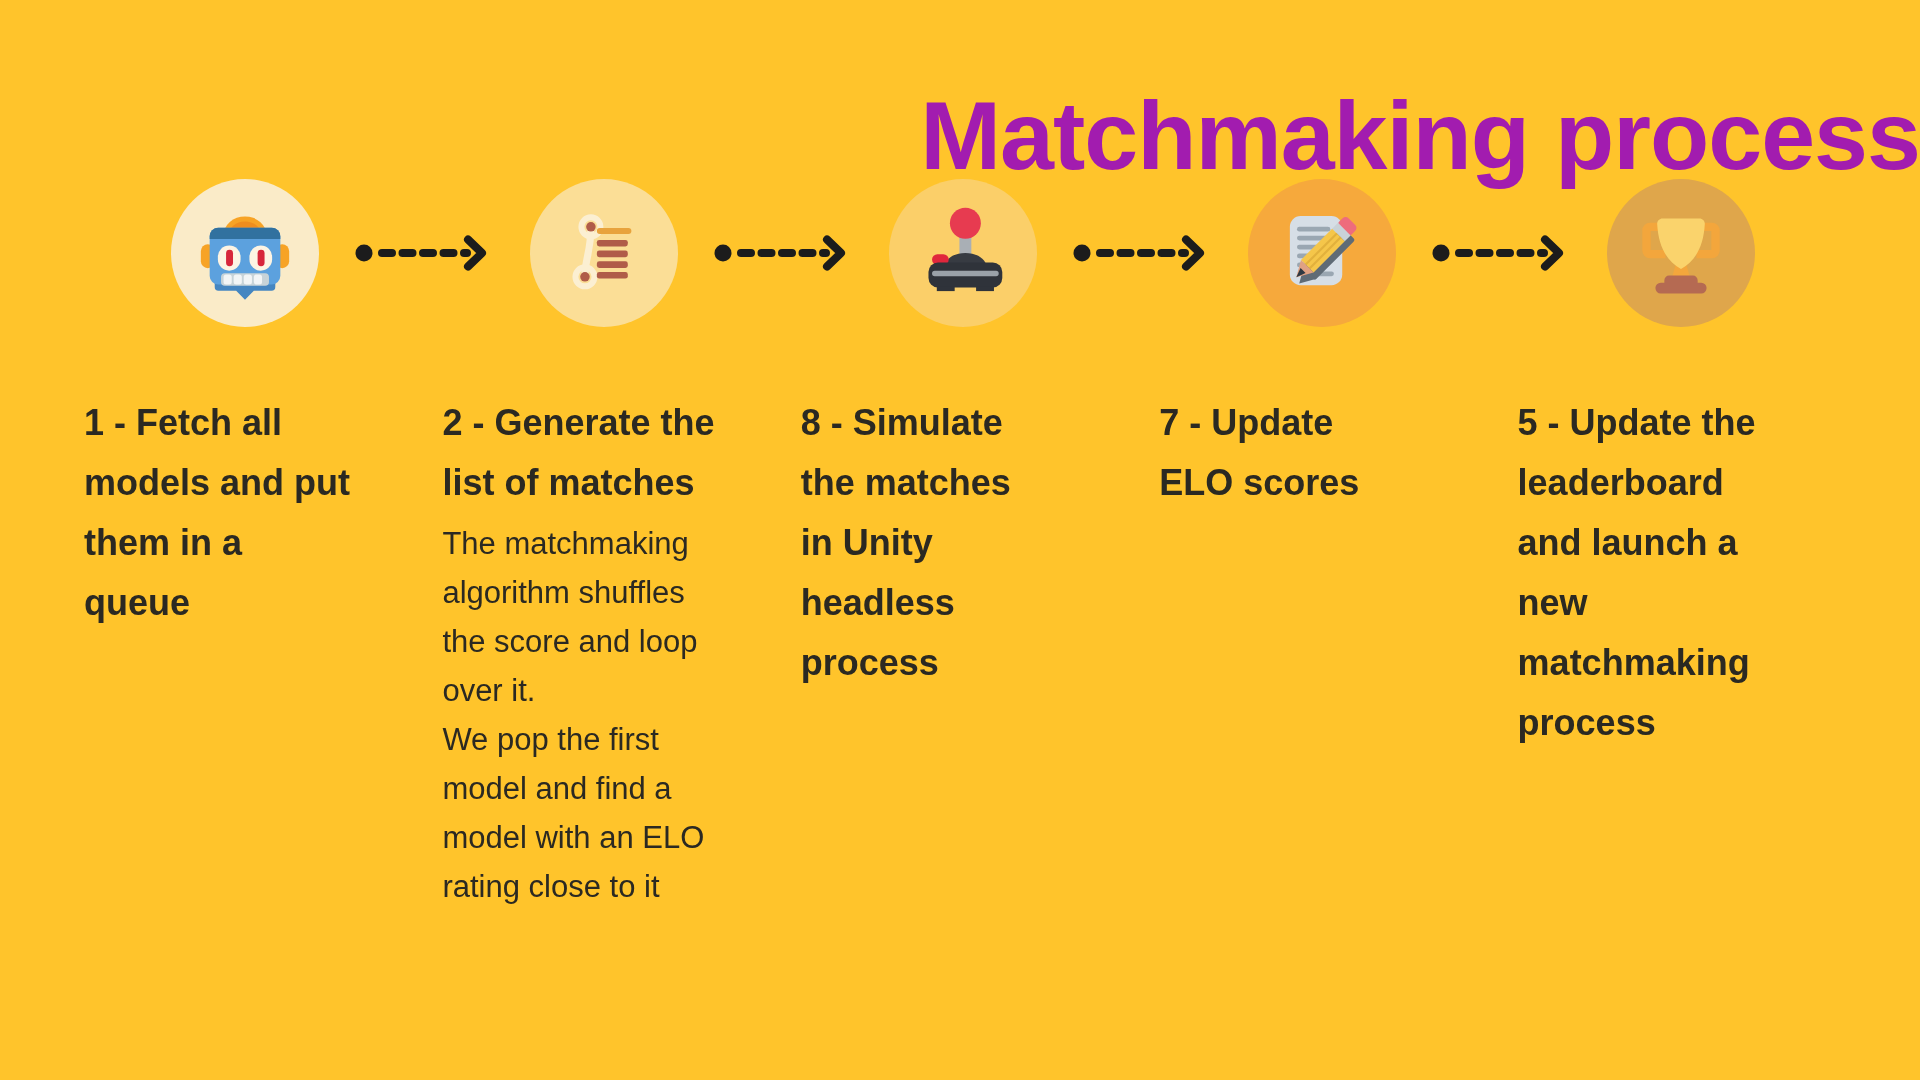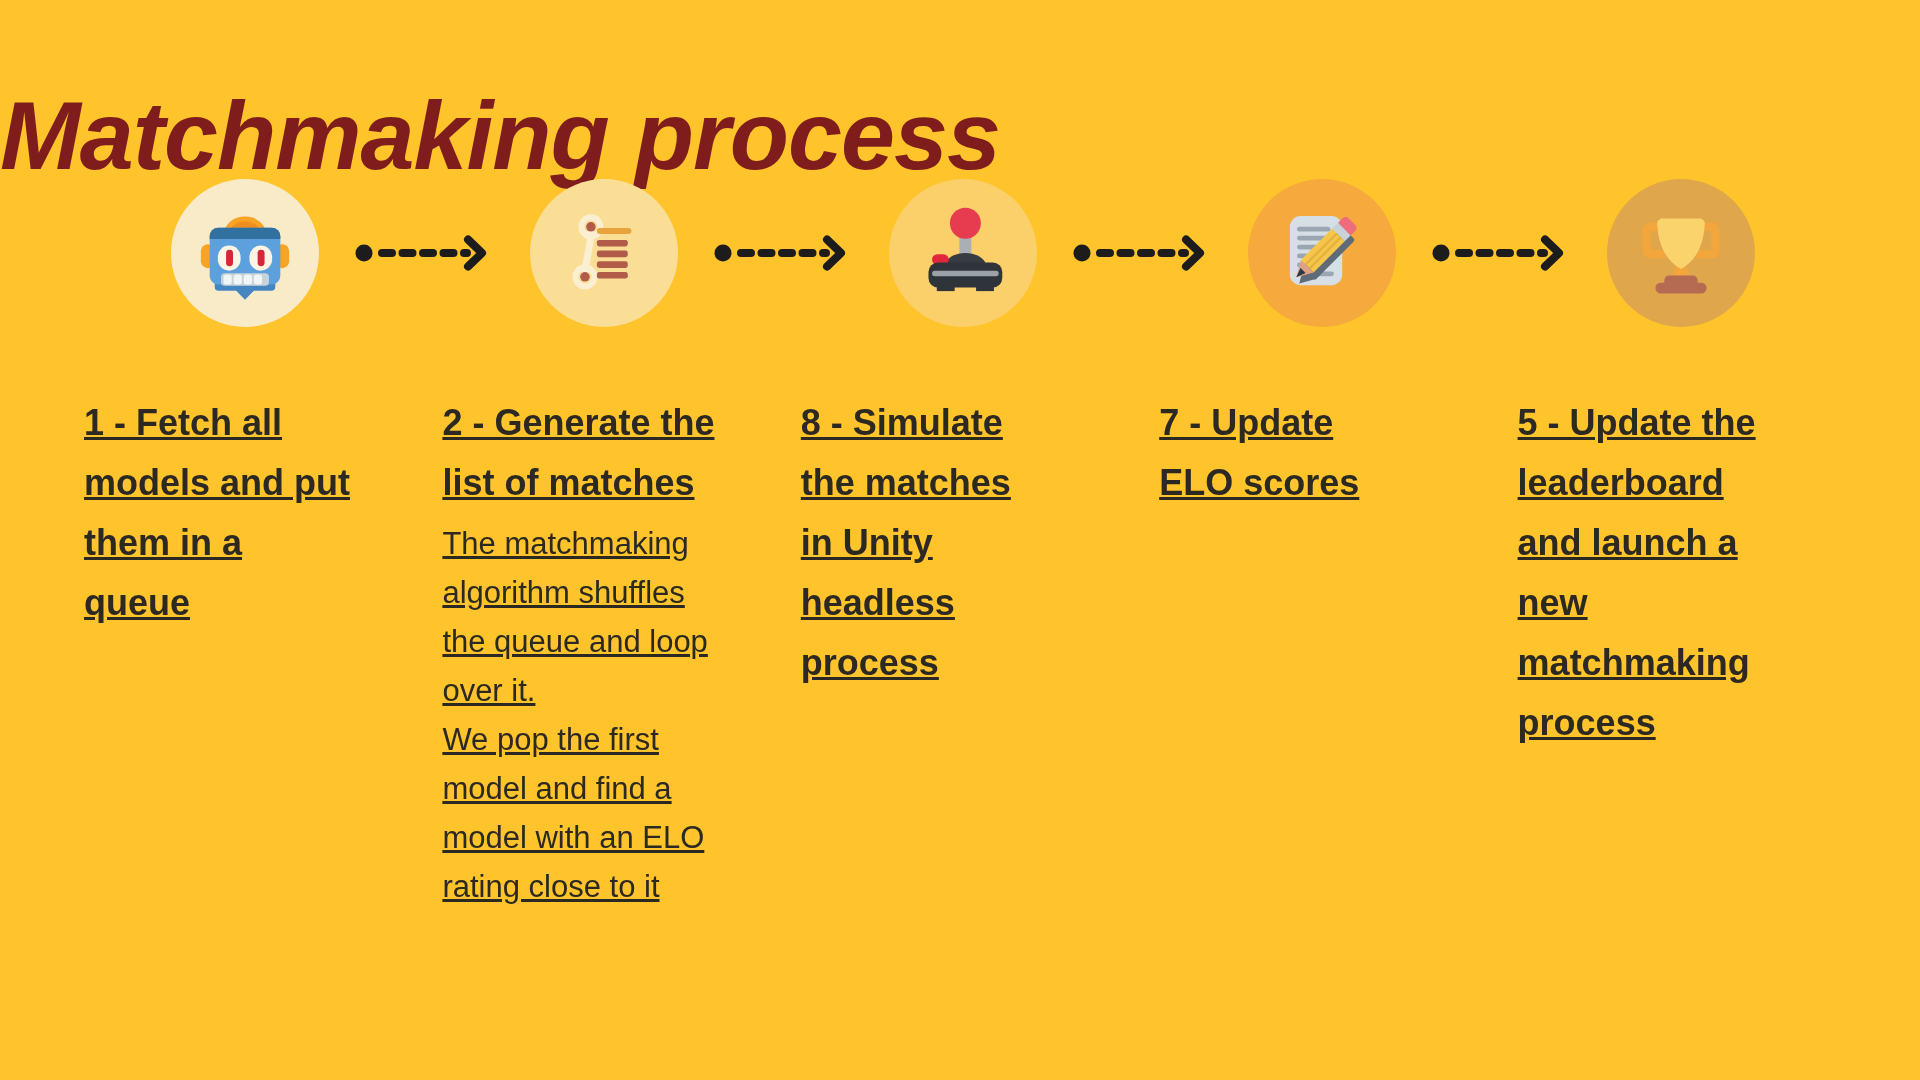--- a/index.html
+++ b/index.html
@@ -1,42 +1,41 @@
 <!DOCTYPE html>
 <html><head>
 <meta charset="utf-8">
 <style>
   html,body{margin:0;padding:0;background:#FFC42B;}
   .canvas{
     position:relative;width:1920px;height:1080px;background:#FFC42B;
     font-family:"Liberation Sans",sans-serif;overflow:hidden;
   }
   .title{
-    position:absolute;top:22px;left:0;right:0;text-align:left;
-    color:#7f1d1d;font-size:97px;font-weight:700;line-height:1;letter-spacing:-1px;font-style:italic;
+    position:absolute;top:22px;left:0;right:0;text-align:right;
+    color:#a21caf;font-size:97px;font-weight:700;line-height:1;letter-spacing:-1px;
   }
   .badge{
     position:absolute;top:179px;width:148px;height:148px;border-radius:50%;
     display:flex;align-items:center;justify-content:center;
   }
   .badge-1{left:171px;background:#FAEBC8;}
   .badge-2{left:530px;background:#FBDE96;}
   .badge-3{left:889px;background:#FBCF69;}
   .badge-4{left:1248px;background:#F6A93C;}
   .badge-5{left:1607px;background:#DFA64B;}
   .arrow{position:absolute;top:233px;width:140px;height:40px;}
   .arrow-1{left:355px;}
   .arrow-2{left:714px;}
   .arrow-3{left:1073px;}
   .arrow-4{left:1432px;}
   .columns{
     position:absolute;top:393px;left:84px;right:84px;
     display:grid;grid-template-columns:repeat(5,1fr);column-gap:40px;
     color:#2B2922;
-    text-decoration:underline;
   }
   .step-heading{
     margin:0;font-size:36px;font-weight:700;line-height:60px;
     white-space:pre-line;color:#2B2922;
   }
   .step-body{
     margin:6px 0 0 0;font-size:31px;font-weight:400;line-height:49px;
     white-space:pre-line;color:#2B2922;
   }
   svg{display:block;}
@@ -159,21 +158,21 @@
 models and put
 them in a
 queue</h3>
       <p class="step-body"></p>
     </div>
     <div class="col">
       <h3 class="step-heading">2 - Generate the
 list of matches</h3>
       <p class="step-body">The matchmaking
 algorithm shuffles
-the queue and loop
+the score and loop
 over it.
 We pop the first
 model and find a
 model with an ELO
 rating close to it</p>
     </div>
     <div class="col">
       <h3 class="step-heading">8 - Simulate
 the matches
 in Unity

